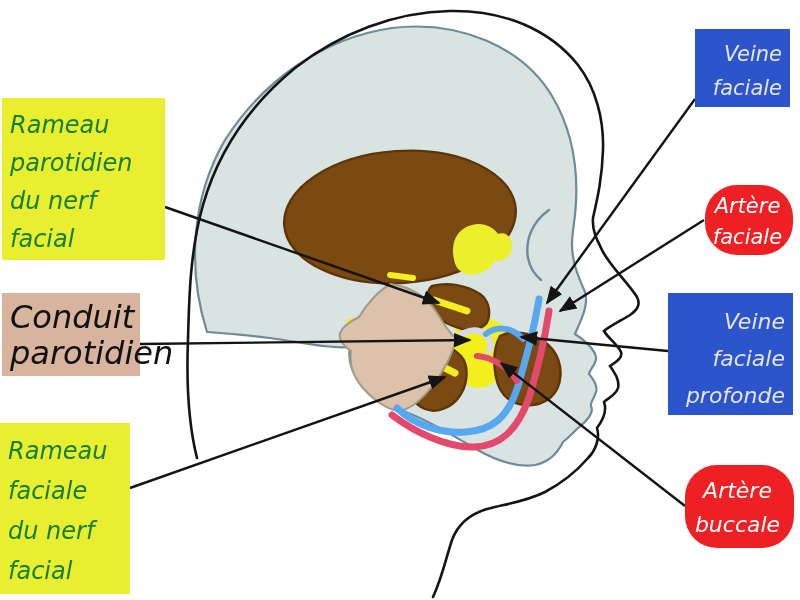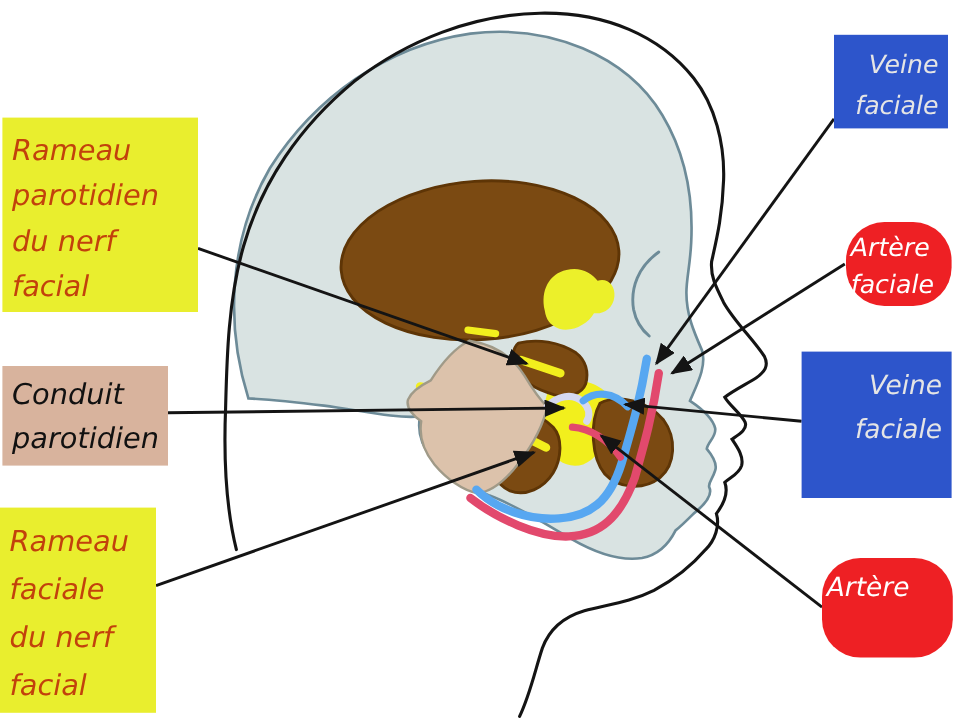--- a/index.html
+++ b/index.html
@@ -1,26 +1,26 @@
 <!DOCTYPE html>
 <html><head>
 <meta charset="utf-8">
 <style>
   html,body{margin:0;padding:0;background:#ffffff;}
   #stage{position:relative;width:800px;height:600px;background:#ffffff;overflow:hidden;
          font-family:"DejaVu Sans",sans-serif;}
   #anatomy-svg{position:absolute;left:0;top:0;}
   .label-box{position:absolute;box-sizing:border-box;font-style:italic;font-weight:500;}
   .label-box .ln{display:block;white-space:nowrap;}
-  .box-yellow{background:#e9ee2e;color:#c2410c;text-align:left;}
+  .box-yellow{background:#e9ee2e;color:#15803d;text-align:left;}
   .box-tan{background:#d8b39d;color:#111111;text-align:left;}
   .box-blue{background:#2d55cb;color:#e5e5e5;text-align:right;}
-  .box-red{background:#ee2024;color:#ffffff;text-align:left;border-radius:32px;}
+  .box-red{background:#ee2024;color:#ffffff;text-align:center;border-radius:32px;}
   #lbl-zygo{left:2px;top:98px;width:163px;height:162px;padding:8px 4px 0 8px;font-size:24px;line-height:38px;}
-  #lbl-conduit{left:2px;top:305px;width:138px;height:83px;padding:6px 4px 12px 8px;font-size:24px;line-height:36px;}
+  #lbl-conduit{left:2px;top:293px;width:138px;height:83px;padding:6px 4px 12px 8px;font-size:32px;line-height:36px;}
   #lbl-buccal-n{left:0px;top:423px;width:130px;height:171px;padding:8px 4px 0 8px;font-size:24px;line-height:40px;}
   #lbl-veine-f{left:695px;top:29px;width:95px;height:78px;padding:8px 8px 0 4px;font-size:21px;line-height:34px;}
   #lbl-artere-f{left:705px;top:185px;width:88px;height:70px;padding:6px 7px 0 4px;font-size:21px;line-height:31px;}
   #lbl-veine-fp{left:668px;top:293px;width:125px;height:122px;padding:10px 8px 0 4px;font-size:22px;line-height:37px;}
   #lbl-artere-b{left:685px;top:465px;width:109px;height:83px;padding:9px 8px 0 4px;font-size:22px;line-height:34px;}
 </style>
 </head>
 <body>
 
 <div id="stage">
@@ -161,19 +161,21 @@
   </div>
 
   <div id="lbl-artere-f" class="label-box box-red">
     <span class="ln">Artère</span>
     <span class="ln">faciale</span>
   </div>
 
   <div id="lbl-veine-fp" class="label-box box-blue">
     <span class="ln">Veine</span>
     <span class="ln">faciale</span>
+    <span class="ln">profonde</span>
   </div>
 
   <div id="lbl-artere-b" class="label-box box-red">
     <span class="ln">Artère</span>
+    <span class="ln">buccale</span>
   </div>
 
 </div>
 
 </body></html>

